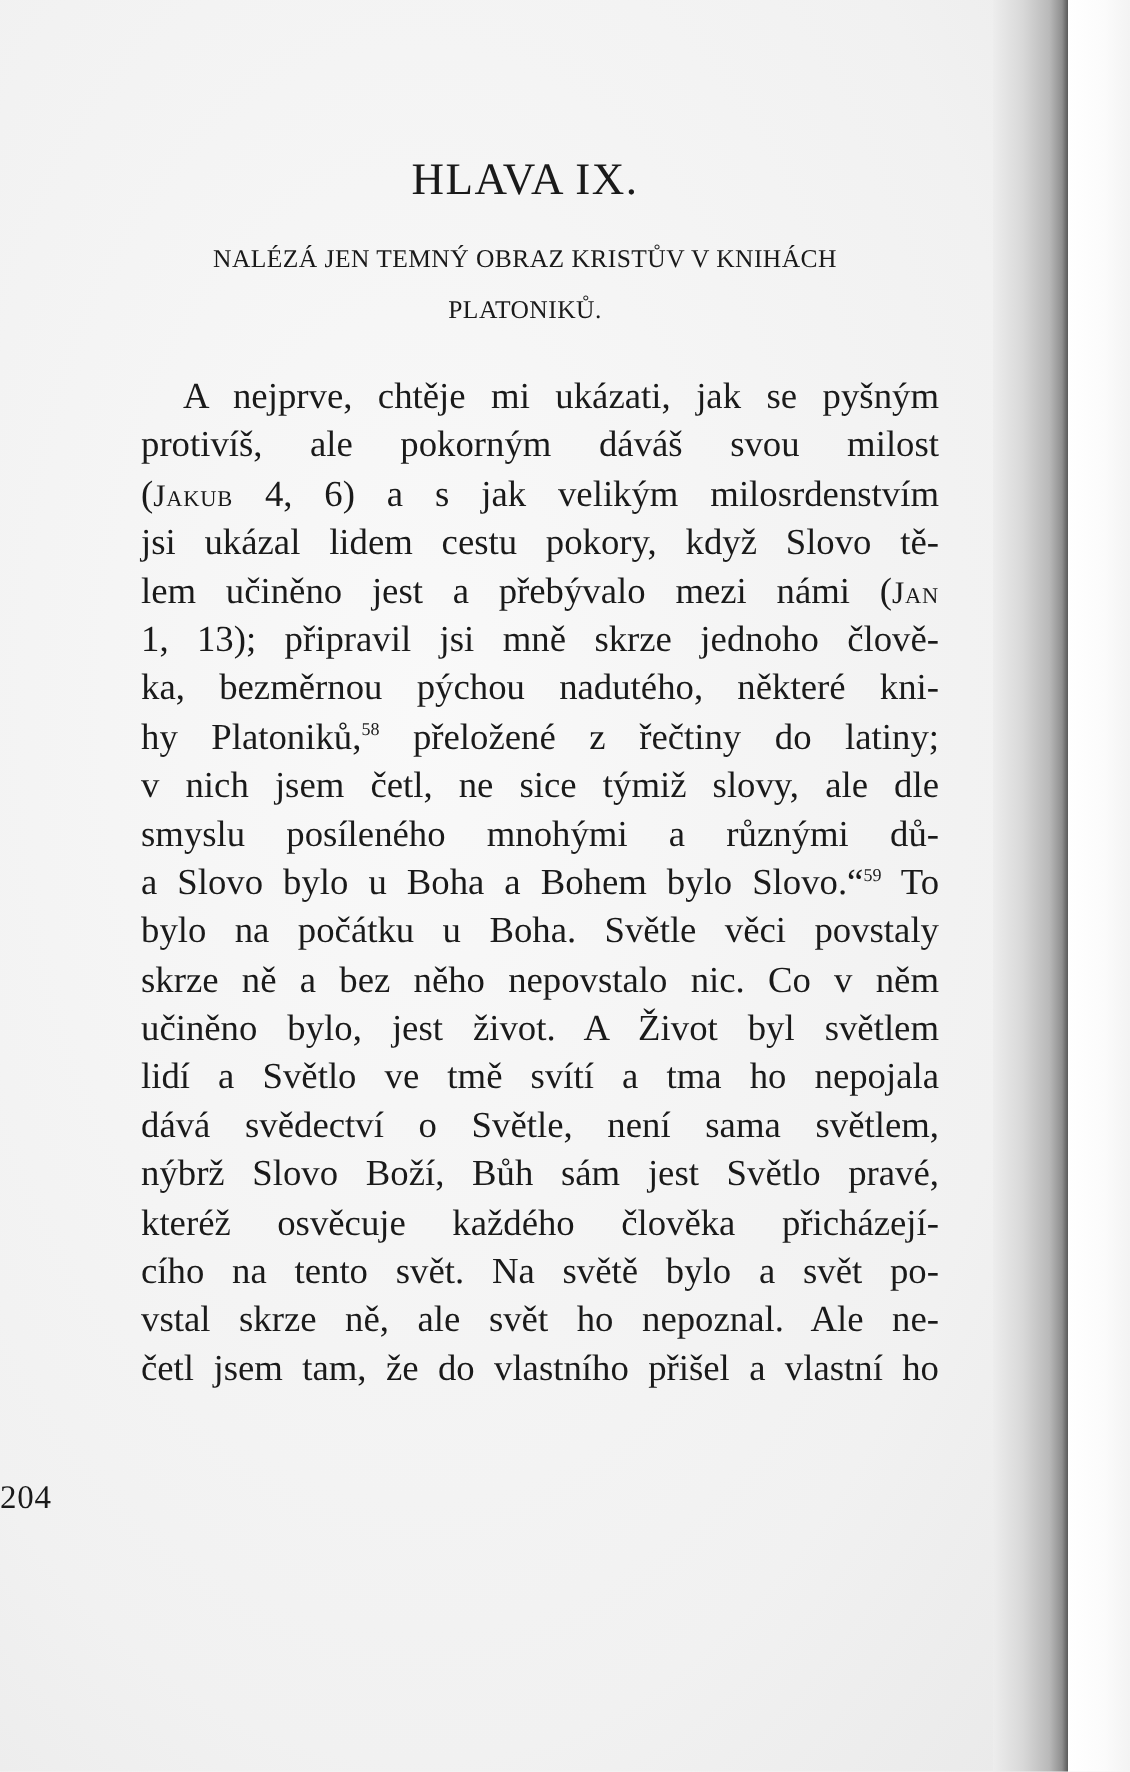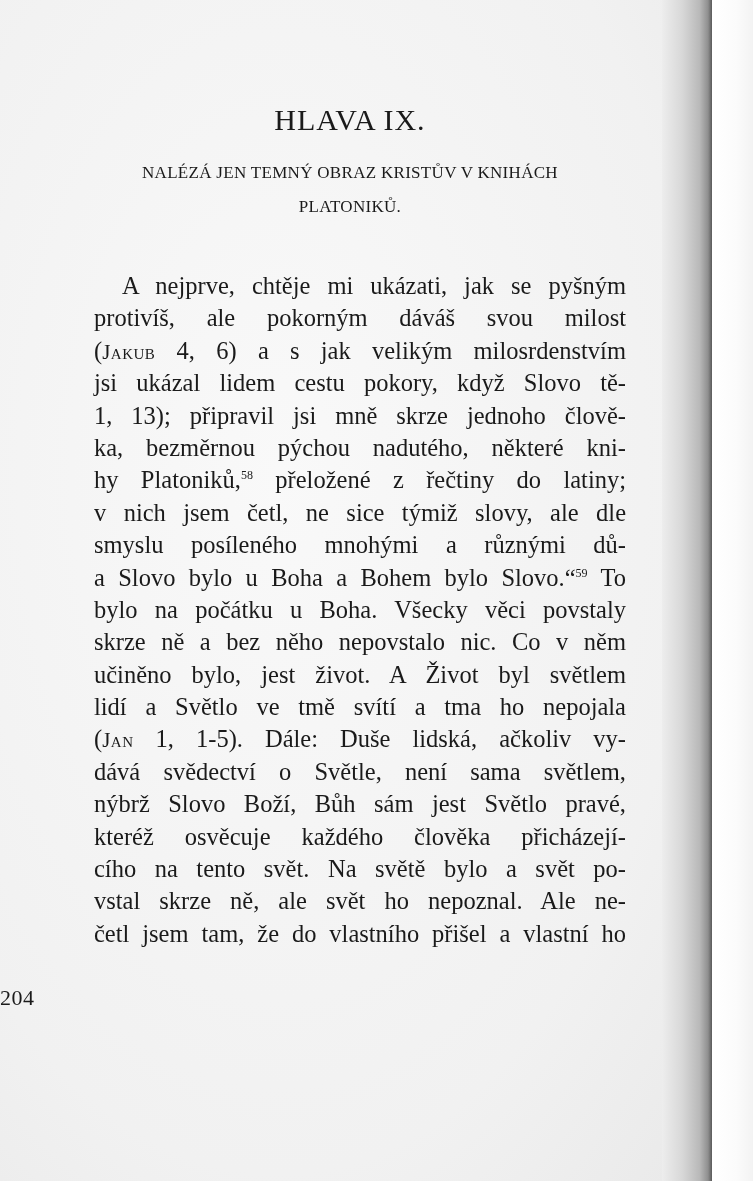--- a/index.html
+++ b/index.html
@@ -68,21 +68,21 @@
     }
     .line {
       display: block;
       height: 32.4px;
       line-height: 32.4px;
       font-size: 24.5px;
       white-space: nowrap;
       text-align: justify;
       text-align-last: justify;
     }
-    .line.first { text-indent: 28px; margin-top: 21px; }
+    .line.first { text-indent: 28px; }
     .sc { font-variant: small-caps; font-size: 21px; letter-spacing: 0.5px; }
     sup { font-size: 12px; line-height: 0; vertical-align: 9px; }
     .page-number {
       position: absolute;
       left: 0;
       width: 700px;
       top: 985px;
       text-align: left;
       font-size: 22px;
       letter-spacing: 0.5px;
@@ -94,31 +94,31 @@
 <div class="page">
   <div class="chapter-title">HLAVA IX.</div>
   <div class="subtitle l1">NALÉZÁ JEN TEMNÝ OBRAZ KRISTŮV V KNIHÁCH</div>
   <div class="subtitle l2">PLATONIKŮ.</div>
 
   <div class="body-text">
     <span class="line first">A nejprve, chtěje mi ukázati, jak se pyšným</span>
     <span class="line">protivíš, ale pokorným dáváš svou milost</span>
     <span class="line"><span>(</span><span class="sc">Jakub</span><span> 4, 6) a s jak velikým milosrdenstvím</span></span>
     <span class="line">jsi ukázal lidem cestu pokory, když Slovo tě-</span>
+    <span class="line"><span>lem učiněno jest a přebývalo mezi námi (</span><span class="sc">Jan</span><span></span></span>
     <span class="line">1, 13); připravil jsi mně skrze jednoho člově-</span>
     <span class="line">ka, bezměrnou pýchou nadutého, některé kni-</span>
     <span class="line"><span>hy Platoniků,</span><sup>58</sup><span> přeložené z řečtiny do latiny;</span></span>
     <span class="line">v nich jsem četl, ne sice týmiž slovy, ale dle</span>
     <span class="line">smyslu posíleného mnohými a různými dů-</span>
     <span class="line"><span>a Slovo bylo u Boha a Bohem bylo Slovo.“</span><sup>59</sup><span> To</span></span>
-    <span class="line">bylo na počátku u Boha. Všecky věci povstaly</span>
+    <span class="line">bylo na počátku u Boha. Světle věci povstaly</span>
     <span class="line">skrze ně a bez něho nepovstalo nic. Co v něm</span>
     <span class="line">učiněno bylo, jest život. A Život byl světlem</span>
     <span class="line">lidí a Světlo ve tmě svítí a tma ho nepojala</span>
-    <span class="line"><span>(</span><span class="sc">Jan</span><span> 1, 1-5). Dále: Duše lidská, ačkoliv vy-</span></span>
     <span class="line">dává svědectví o Světle, není sama světlem,</span>
     <span class="line">nýbrž Slovo Boží, Bůh sám jest Světlo pravé,</span>
     <span class="line">kteréž osvěcuje každého člověka přicházejí-</span>
     <span class="line">cího na tento svět. Na světě bylo a svět po-</span>
     <span class="line">vstal skrze ně, ale svět ho nepoznal. Ale ne-</span>
     <span class="line">četl jsem tam, že do vlastního přišel a vlastní ho</span>
   </div>
 
   <div class="page-number">204</div>
 </div>

